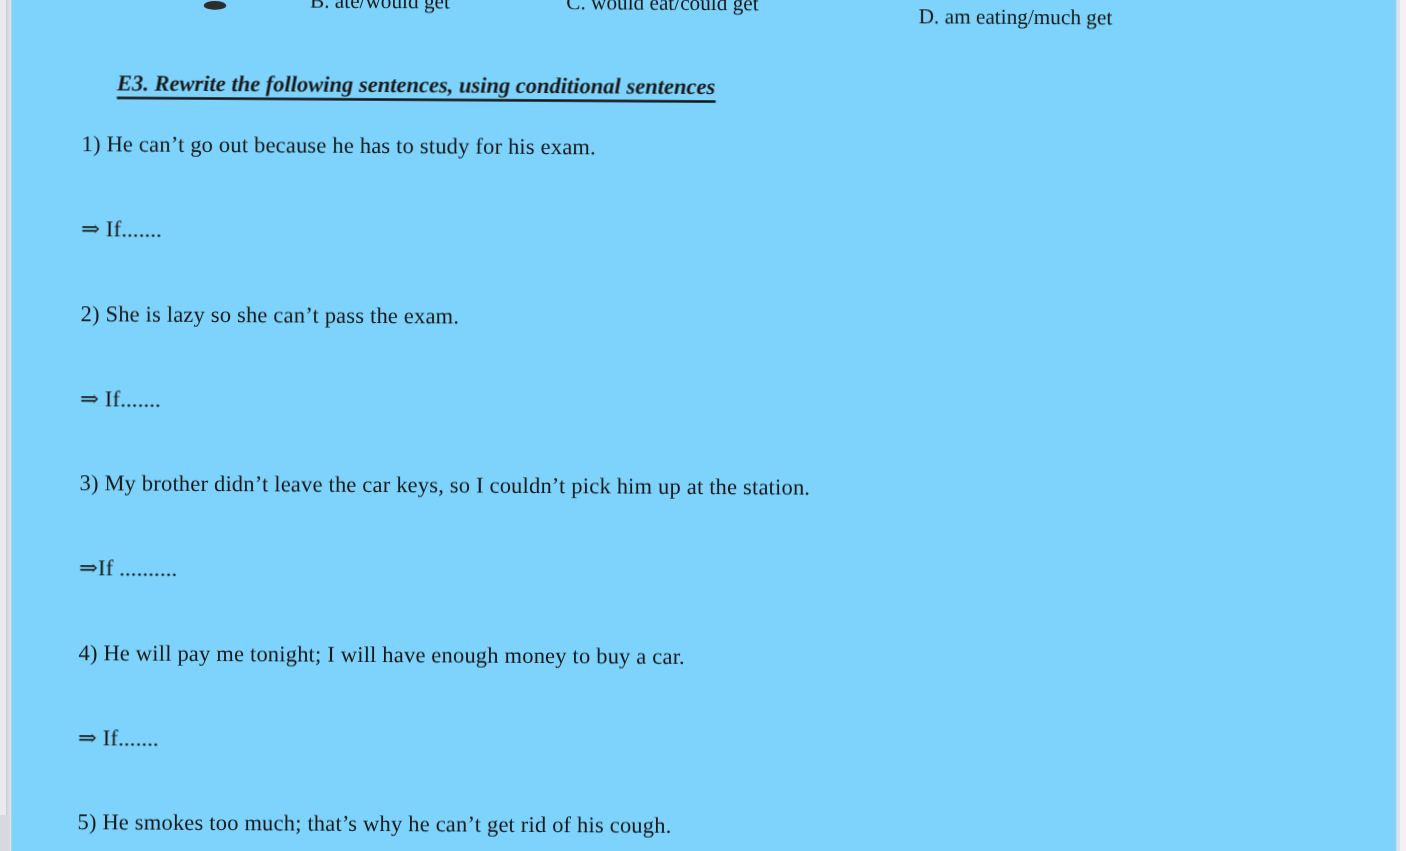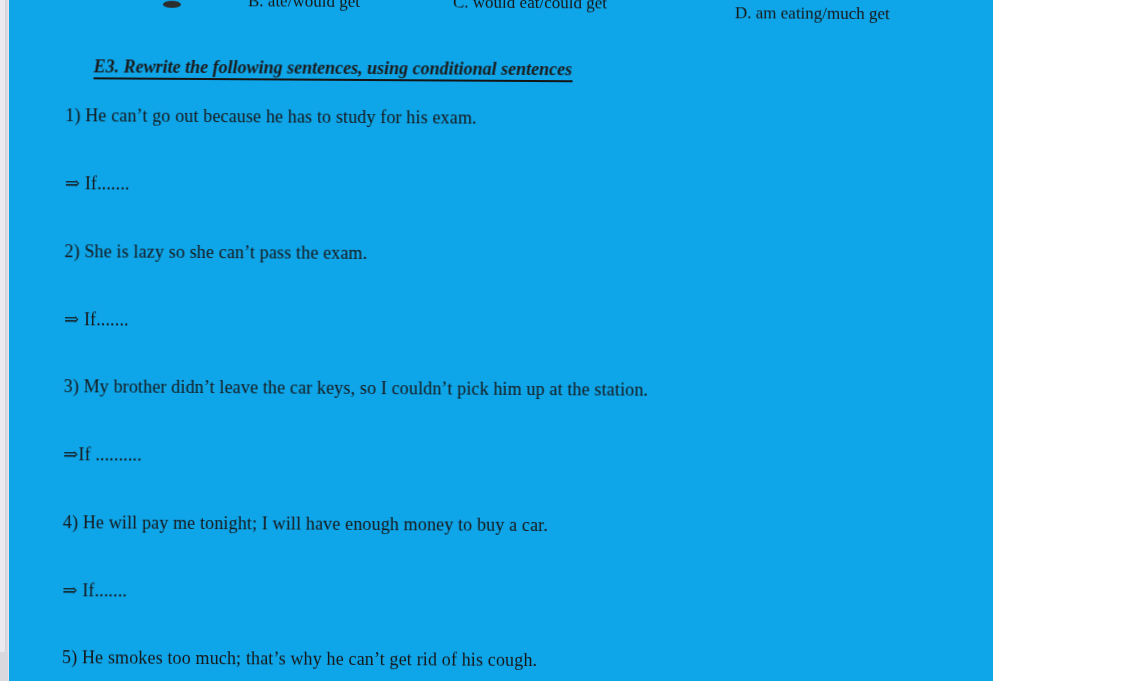--- a/index.html
+++ b/index.html
@@ -6,23 +6,23 @@
     margin: 0;
     padding: 0;
     width: 1125px;
     height: 681px;
     overflow: hidden;
     background: #ffffff;
     font-family: "Liberation Serif", "DejaVu Serif", serif;
   }
   .page {
     position: relative;
-    width: 993px;
+    width: 1125px;
     height: 681px;
-    background: #0ea5e9;
+    background: #7dd3fc;
     overflow: hidden;
   }
   
   .left-strip {
     position: absolute; left: 0; top: 0; width: 5px; height: 681px;
     background: #eaeaee;
   }
   .left-line {
     position: absolute; left: 5px; top: 0; width: 4px; height: 681px;
     background: linear-gradient(to right, #cfcfd6, #e7e7eb);

